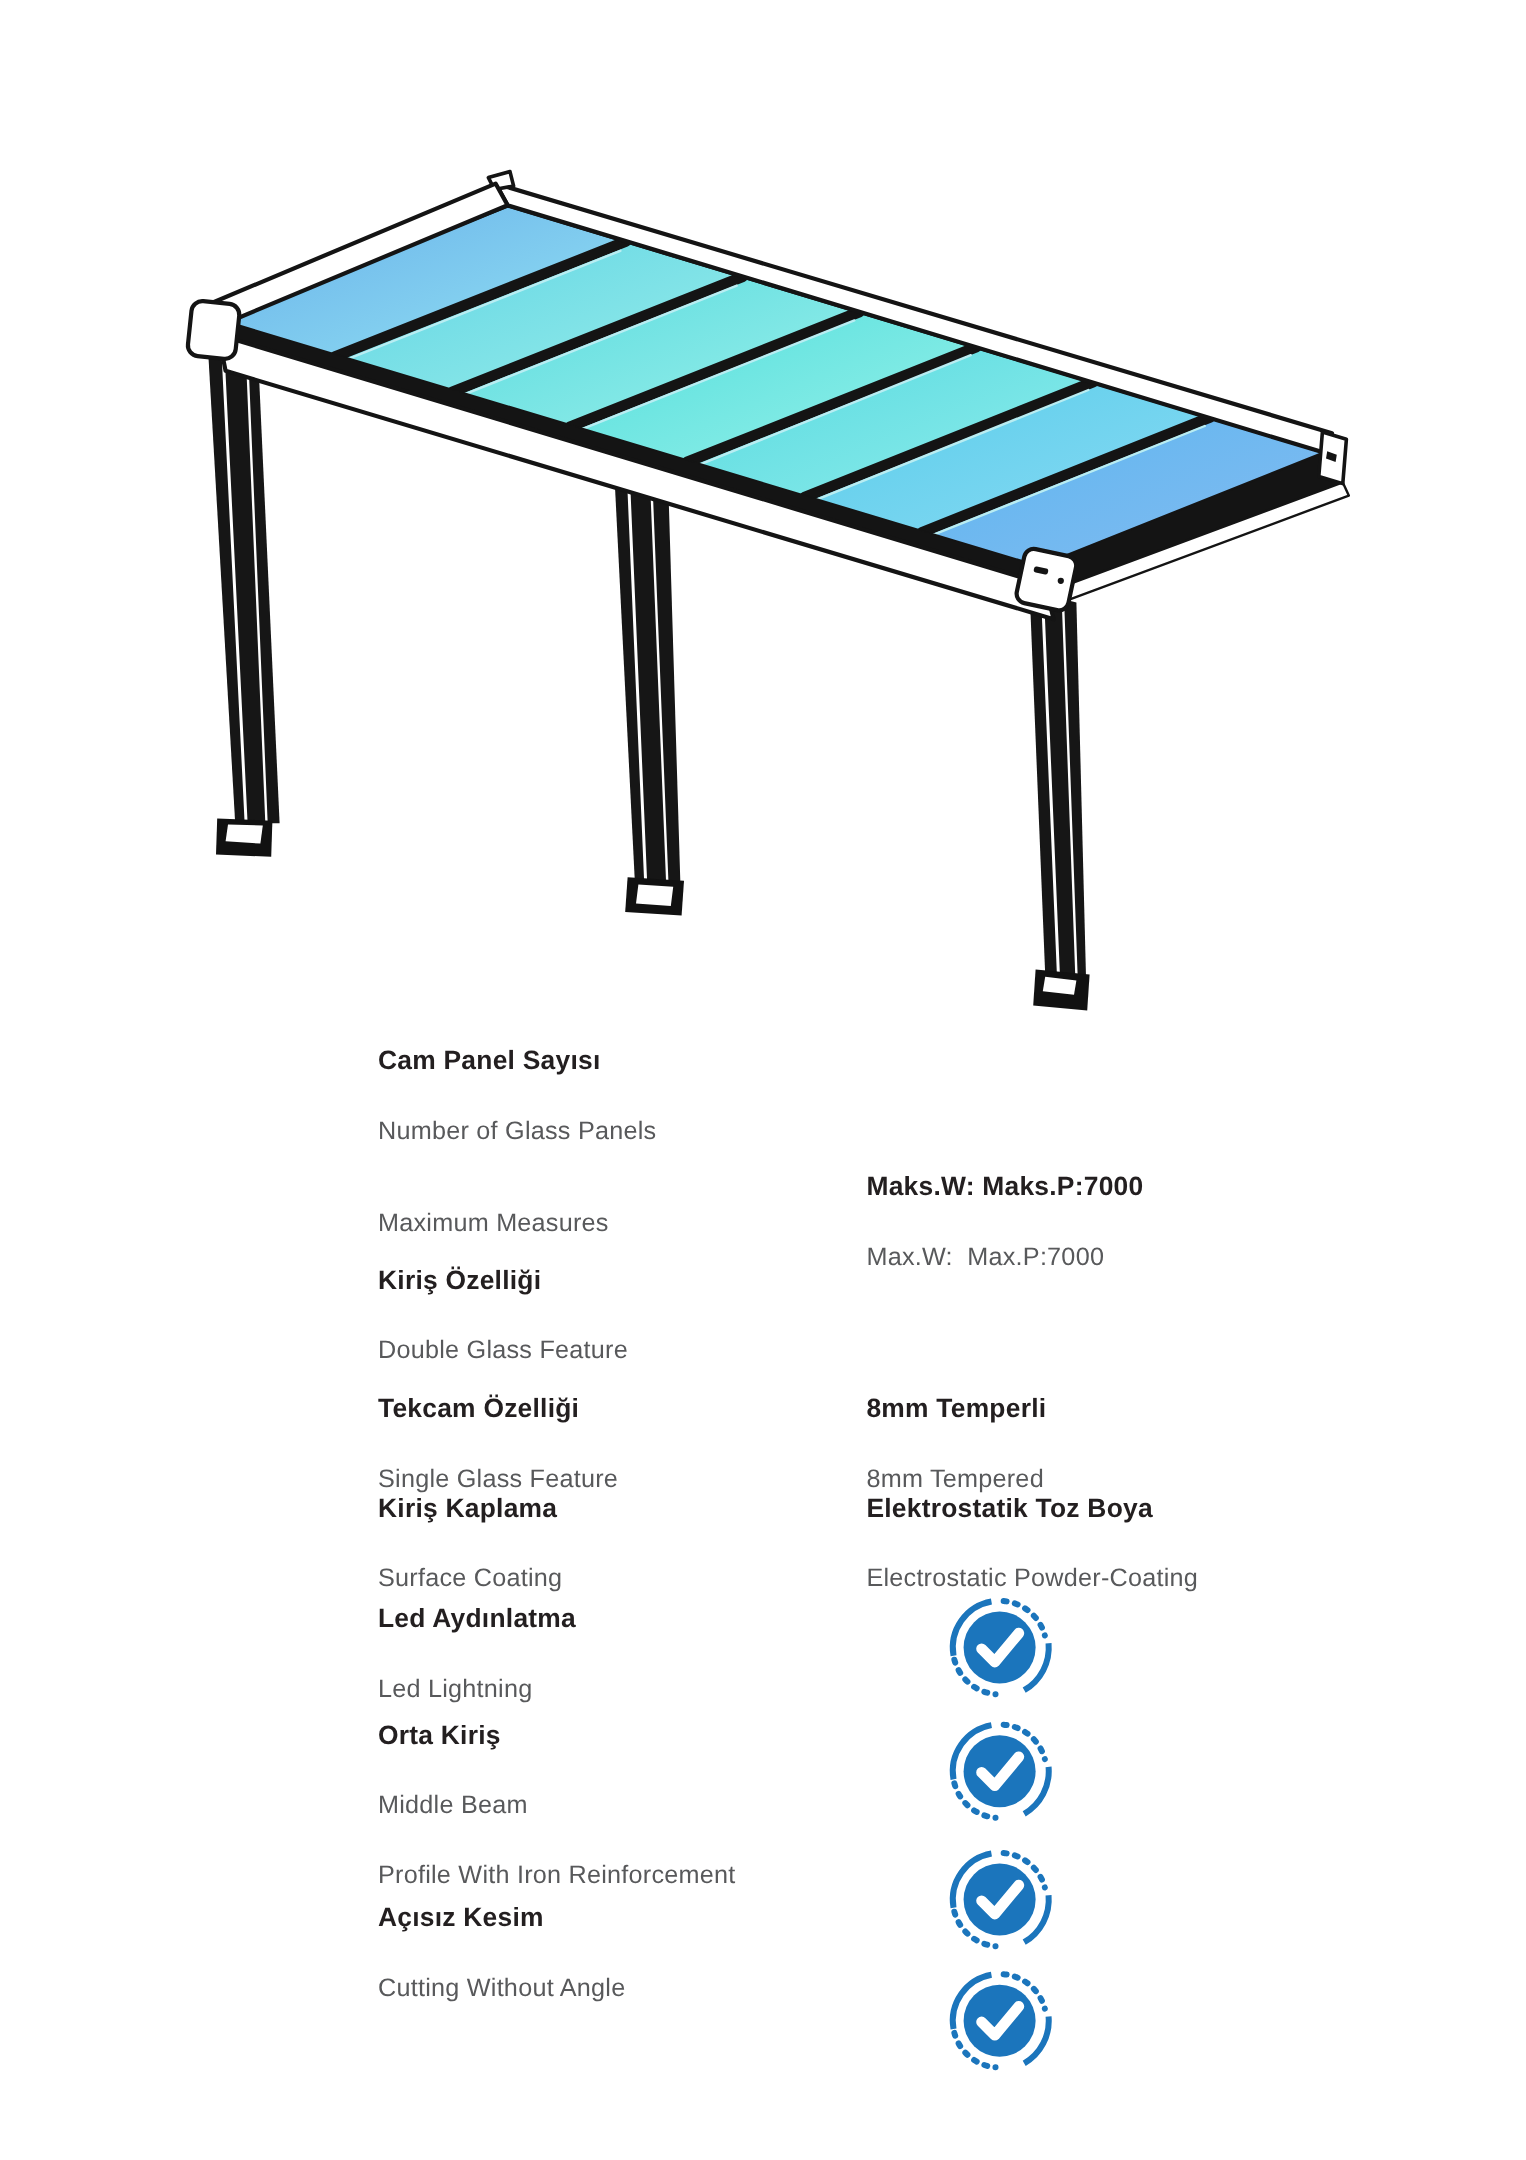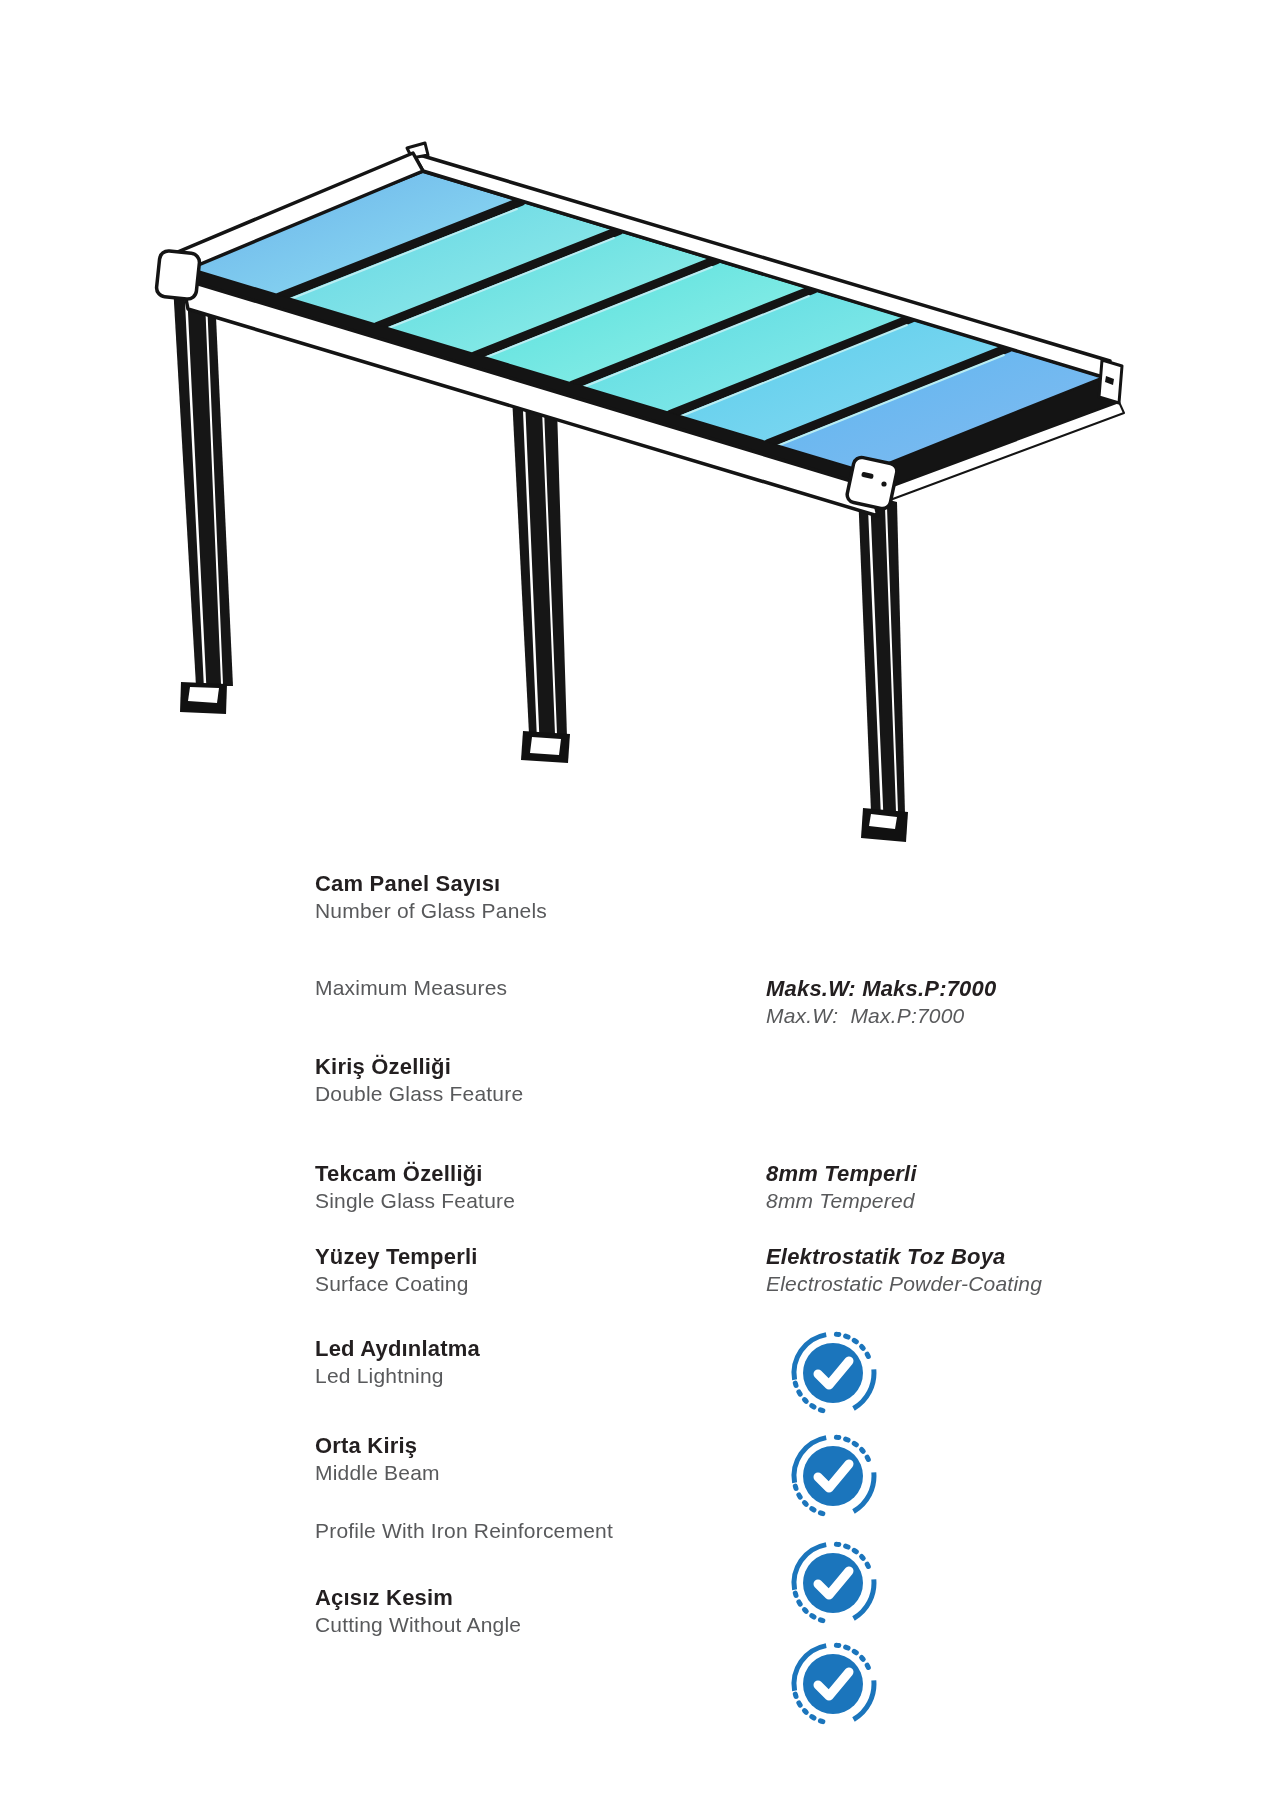--- a/index.html
+++ b/index.html
@@ -1,22 +1,22 @@
 <!DOCTYPE html>
 <html><head>
 <meta charset="utf-8">
 <style>
   html,body{margin:0;padding:0;background:#fff;}
   .page{position:relative;width:1272px;height:1776px;background:#fff;overflow:hidden;
         font-family:"Liberation Sans",sans-serif;}
   .diagram-svg{position:absolute;left:0;top:0;}
   .spec-row{position:absolute;left:315px;width:400px;}
-  .spec-val{position:absolute;left:766px;width:460px;font-style:italic;}
+  .spec-val{position:absolute;left:722px;width:460px;}
   .t{font-size:22px;font-weight:bold;color:#231f20;line-height:28px;letter-spacing:.2px;white-space:pre;}
-  .s{font-size:21px;font-weight:normal;color:#58595b;line-height:26px;letter-spacing:.2px;white-space:pre;}
+  .s{font-size:21px;font-weight:normal;color:#58595b;line-height:26px;letter-spacing:.2px;white-space:pre;margin-top:32px;}
   .badge{position:absolute;left:789px;width:88px;height:88px;}
 </style>
 </head>
 <body>
 
 <div class="page">
 
   <svg class="diagram-svg" width="1272" height="1800" viewBox="0 0 1272 1800" xmlns="http://www.w3.org/2000/svg">
     <defs>
       <linearGradient id="g1" x1="0" y1="0" x2="1" y2="0.9">
@@ -129,21 +129,21 @@
   </div>
   <div class="spec-row" style="top:1053px">
     <div class="t">Kiriş Özelliği</div>
     <div class="s">Double Glass Feature</div>
   </div>
   <div class="spec-row" style="top:1160px">
     <div class="t">Tekcam Özelliği</div>
     <div class="s">Single Glass Feature</div>
   </div>
   <div class="spec-row" style="top:1243px">
-    <div class="t">Yüzey Temperli</div>
+    <div class="t">Kiriş Kaplama</div>
     <div class="s">Surface Coating</div>
   </div>
   <div class="spec-row" style="top:1335px">
     <div class="t">Led Aydınlatma</div>
     <div class="s">Led Lightning</div>
   </div>
   <div class="spec-row" style="top:1432px">
     <div class="t">Orta Kiriş</div>
     <div class="s">Middle Beam</div>
   </div>

